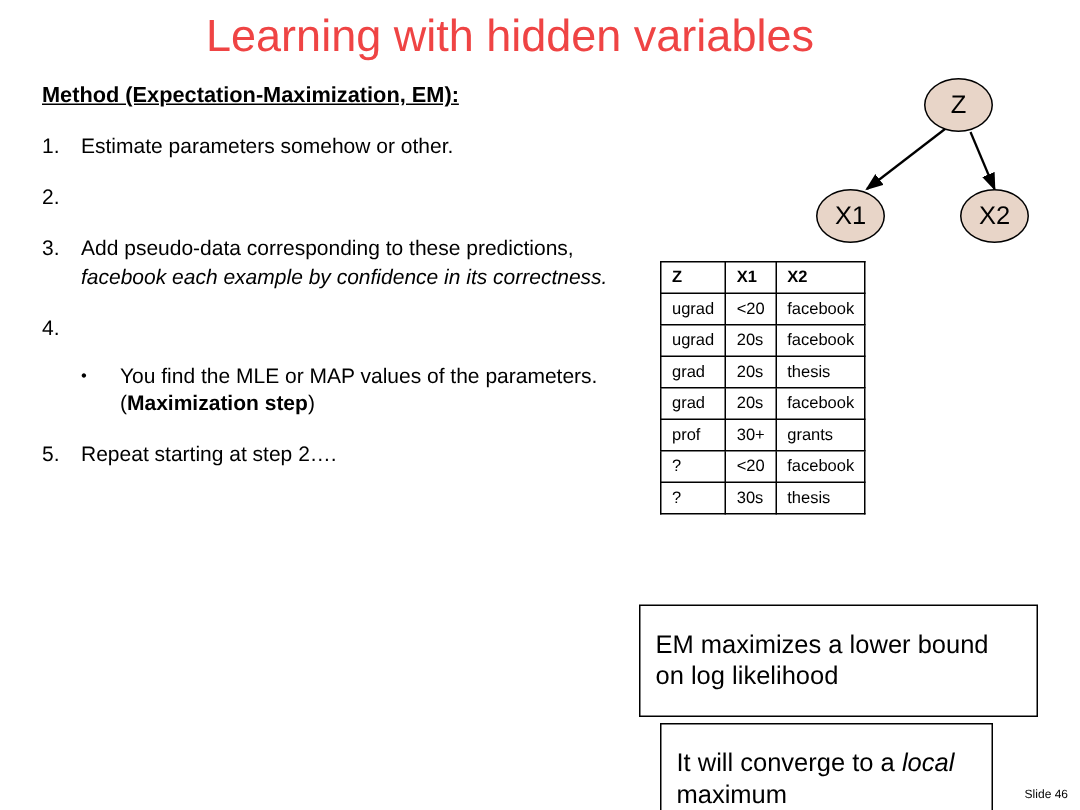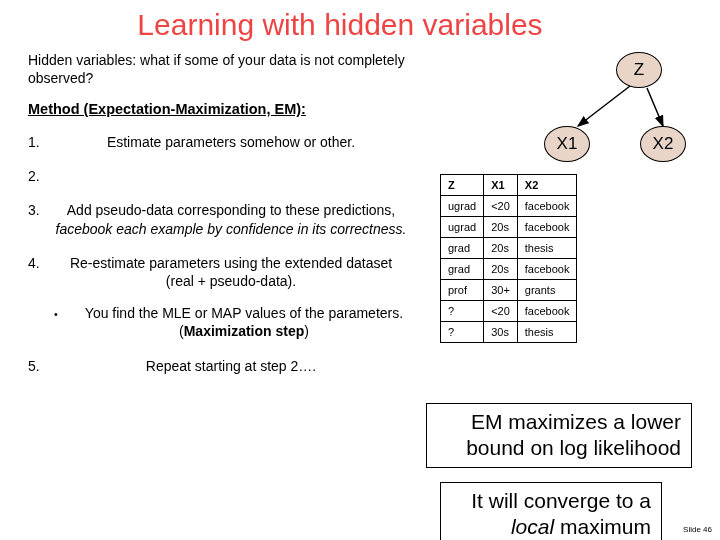--- a/index.html
+++ b/index.html
@@ -47,21 +47,21 @@
   .step {
     display: flex;
     font-size: 14px;
     line-height: 1.3;
     padding: 6px 0 10px 0;
   }
   .step-num {
     width: 26px;
     flex-shrink: 0;
   }
-  .step-text { flex: 1; text-align: center; }
+  .step-text { flex: 1; }
   .estep { text-decoration: underline; }
   .ital { font-style: italic; }
   .bold { font-weight: bold; }
   .bullet {
     display: flex;
     font-size: 14px;
     line-height: 1.3;
     padding: 4px 0 10px 26px;
   }
   .bullet-dot { width: 26px; flex-shrink: 0; font-size: 11px; padding-top: 3px; }
@@ -96,66 +96,64 @@
   .dtable th, .dtable td {
     border: 1px solid #000;
     padding: 4px 7px;
     text-align: left;
     background: #fff;
   }
   .dtable th { font-weight: bold; }
   .callout {
     position: absolute;
     border: 1px solid #000;
-    padding: 5px 10px;
-    font-size: 21px;
+    padding: 15px 10px;
+    font-size: 17px;
     line-height: 1.25;
-    text-align: right;
+    text-align: left;
     background: #fff;
   }
   .c1 { top: 357px; left: 8px; width: 266px; }
   .c2 { top: 405px; left: 22px; width: 222px; margin-top: 31px; }
   .lcl { font-style: italic; }
   .slidenum {
     position: absolute;
     right: 8px;
     bottom: 6px;
     font-size: 8px;
     color: #000;
   }
 </style>
 </head>
 <body>
 
 <div class="title">Learning with hidden variables</div>
 
 <div class="content">
   <div class="left-col">
-    <div class="intro">Hidden variables: what if some of your data is not completely observed?</div>
     <div class="method-head">Method (Expectation-Maximization, EM):</div>
 
     <div class="step">
       <div class="step-num">1.</div>
       <div class="step-text">Estimate parameters somehow or other.</div>
     </div>
 
     <div class="step">
       <div class="step-num">2.</div>
     </div>
 
     <div class="step">
       <div class="step-num">3.</div>
       <div class="step-text">
         <span>Add pseudo-data corresponding to these predictions, </span><span class="ital">facebook each example by confidence in its correctness.</span>
       </div>
     </div>
 
     <div class="step">
       <div class="step-num">4.</div>
-      <div class="step-text">Re-estimate parameters using the extended dataset (real + pseudo-data).</div>
     </div>
 
     <div class="bullet">
       <div class="bullet-dot">•</div>
       <div class="step-text">
         <span>You find the MLE or MAP values of the parameters. (</span><span class="bold">Maximization step</span><span>)</span>
       </div>
     </div>
 
     <div class="step">

